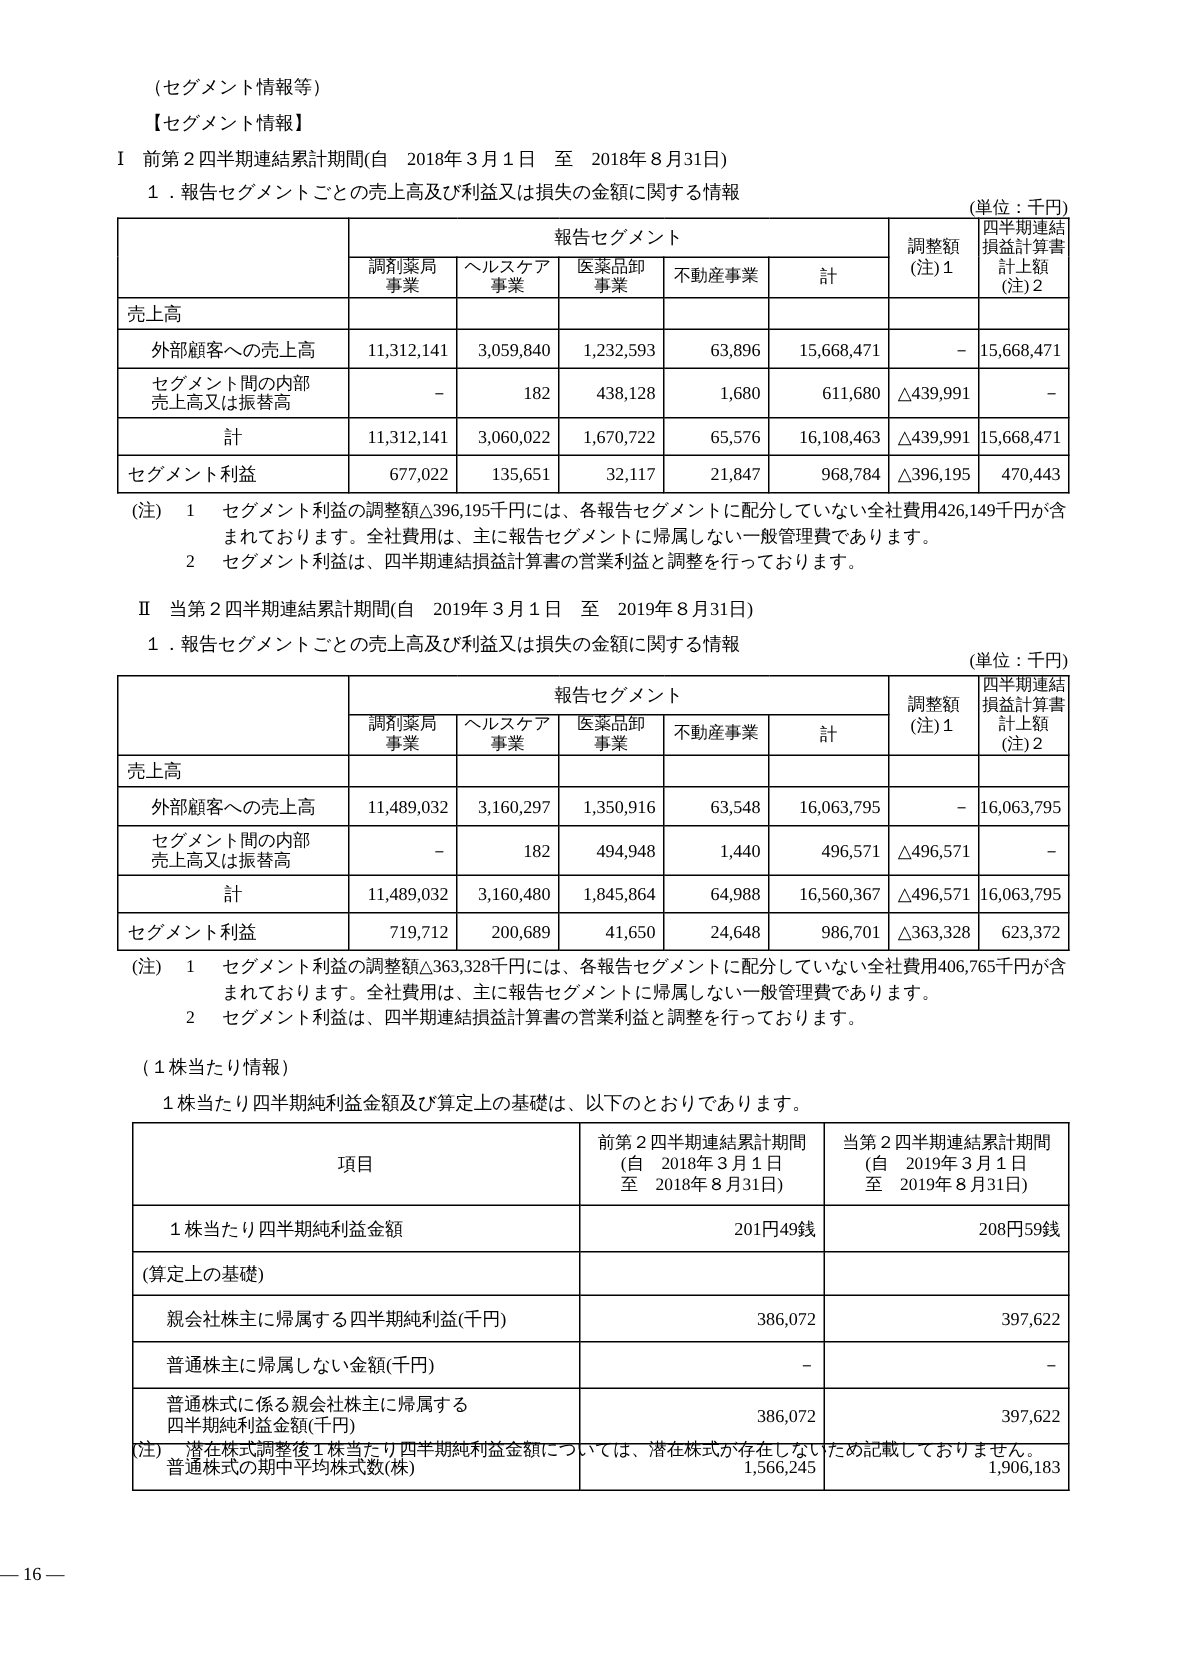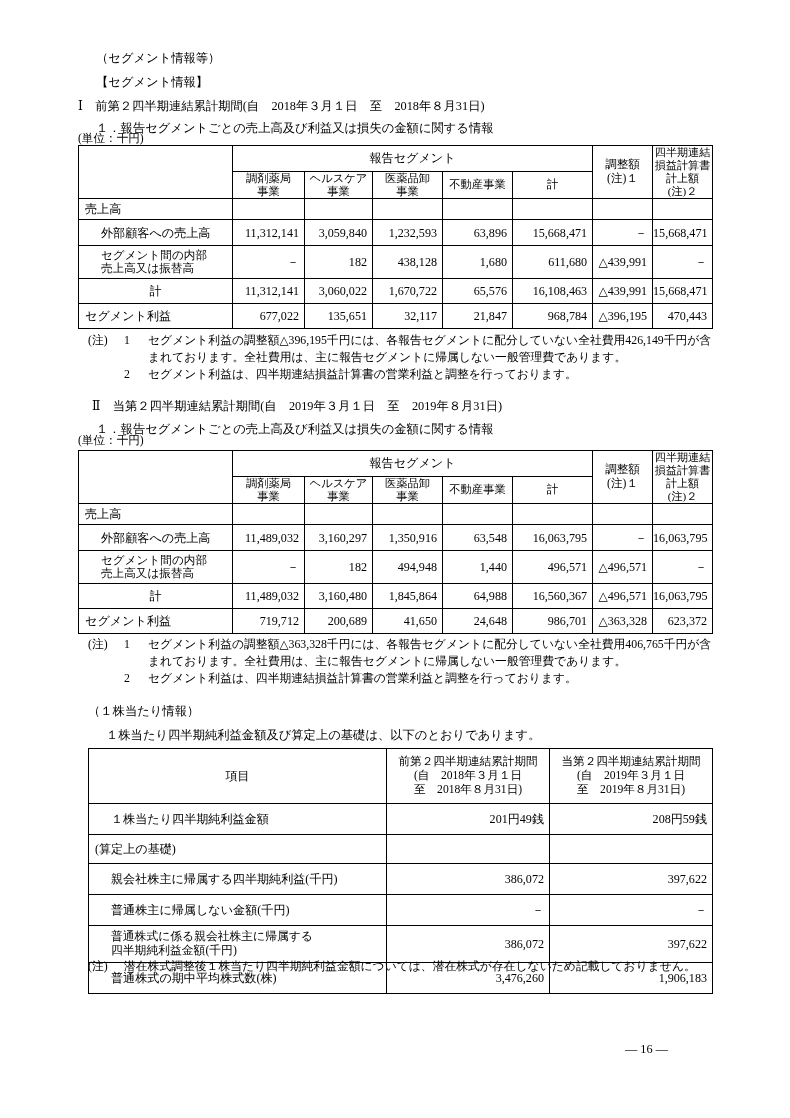--- a/index.html
+++ b/index.html
@@ -26,21 +26,21 @@
     white-space: pre;
     font-size: 12.3px;
     line-height: 1.0;
     letter-spacing: 0px;
   }
   
   .h-seg-info   { left: 96px;  top: 52px; }
   .h-seg-bold   { left: 96px;  top: 76px; text-align: right; }
   .h-roman      { left: 78px;  top: 100px; }
   .h-sub        { left: 96px;  top: 122px; }
-  .unit-label   { position: absolute; width: 634px; left: 78px; font-size: 11.6px; }
+  .unit-label   { position: absolute; width: 634px; left: 78px; text-align: right; font-size: 11.6px; }
 
   
   table.seg, table.eps {
     position: absolute;
     border-collapse: collapse;
     table-layout: fixed;
     font-size: 12.1px;
     color: #000;
   }
   table.seg td, table.seg th,
@@ -64,21 +64,21 @@
   .note-mark { width: 36px; flex: none; }
   .note-num  { width: 24px; flex: none; }
   .note-body { flex: 1; }
   .note-body2 { padding-left: 0px; }
 
   
   .footer {
     position: absolute;
     left: 0; top: 1042px;
     width: 668px;
-    text-align: right;
+    text-align: left;
     font-size: 12.3px;
   }
 </style>
 </head>
 <body>
 
 <div class="page">
 
   <div class="txt h-seg-info">（セグメント情報等）</div>
   <div class="txt h-seg-bold">【セグメント情報】</div>
@@ -338,21 +338,21 @@
       <td class="rgt">－</td>
     </tr>
     <tr>
       <td class="lft2" style="height:36px; white-space:pre-line; font-size:11.8px;">普通株式に係る親会社株主に帰属する
 四半期純利益金額(千円)</td>
       <td class="rgt">386,072</td>
       <td class="rgt">397,622</td>
     </tr>
     <tr>
       <td class="lft2" style="height:30px;">普通株式の期中平均株式数(株)</td>
-      <td class="rgt">3,476,260</td>
+      <td class="rgt">1,566,245</td>
       <td class="rgt">1,906,183</td>
     </tr>
   </tbody>
     </table>
 
   <div class="note-wrap" style="left:88px; top:958px; width:630px;">
     <div class="note-row">
       <div class="note-mark">(注)</div>
       <div class="note-body note-body2">潜在株式調整後１株当たり四半期純利益金額については、潜在株式が存在しないため記載しておりません。</div>
     </div>

